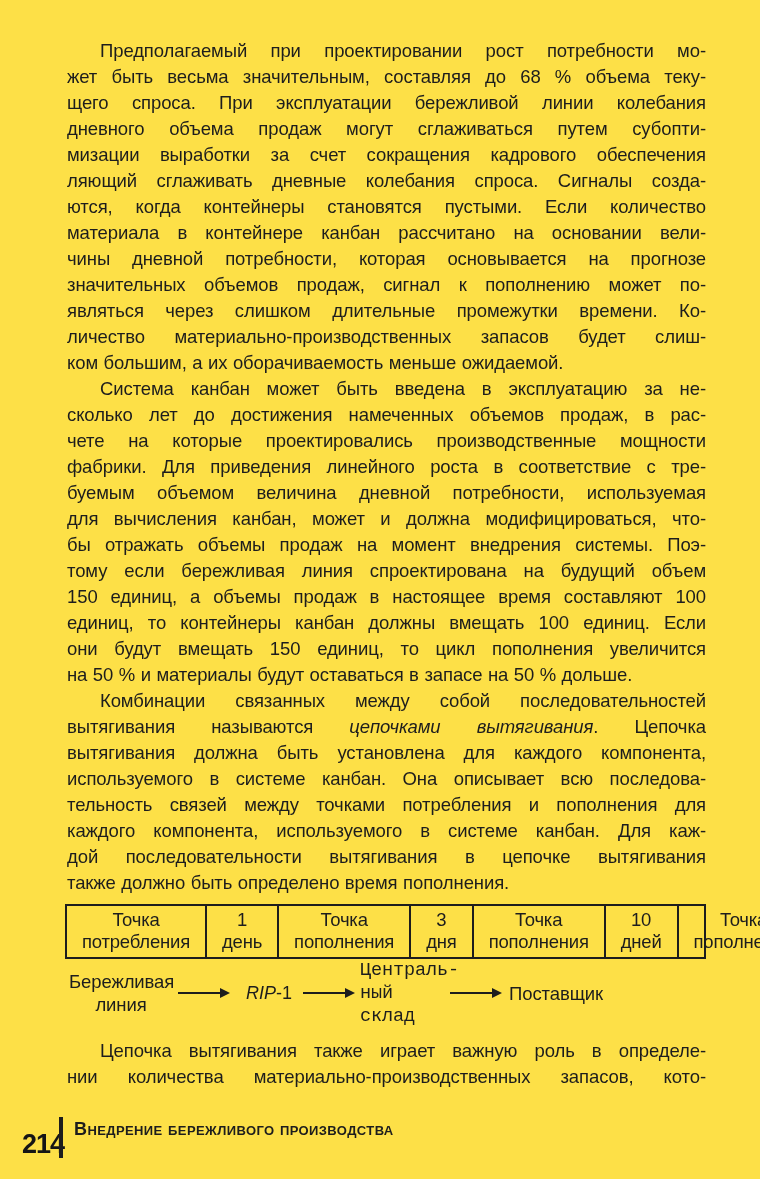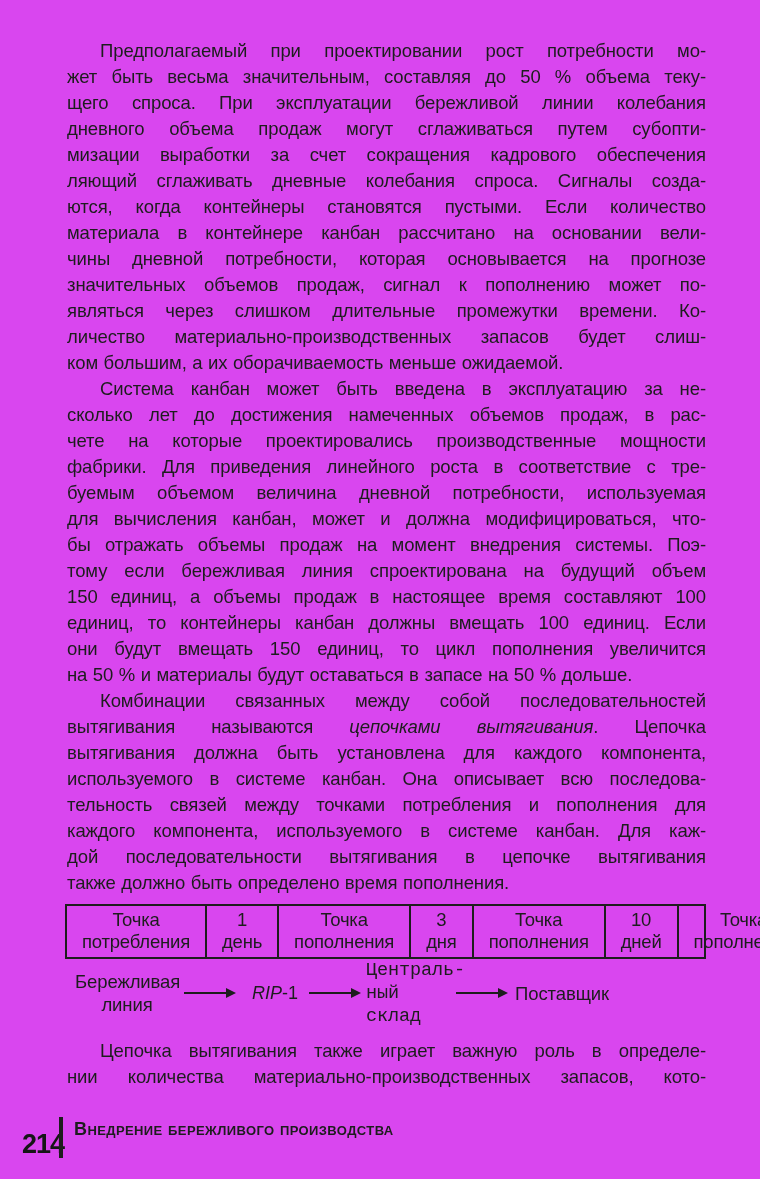--- a/index.html
+++ b/index.html
@@ -2,21 +2,21 @@
 <html lang="ru"><head>
 <meta charset="utf-8">
 <style>
   html, body { margin:0; padding:0; }
   body {
     width:760px; height:1179px; overflow:hidden;
     background:#ffffff;
     font-family:"Liberation Sans", sans-serif;
     color:#1d1d1d;
   }
-  .page { position:relative; width:760px; height:1179px; background:#d946ef; }
+  .page { position:relative; width:760px; height:1179px; background:#fde047; }
 
   
   .text-block { position:absolute; left:67px; top:38px; width:639px; }
   .para { margin:0; }
   .line {
     font-size:18.5px; line-height:26px; letter-spacing:-0.1px;
     text-align:justify; text-align-last:justify;
     word-spacing:0.5px;
   }
   .line.first { text-indent:33px; }
@@ -32,21 +32,21 @@
     box-sizing:border-box;
   }
   .cell {
     border-right:2px solid #1d1d1d;
     text-align:center; padding:3px 15px 4px;
   }
   .cell:last-child { border-right:none; }
   .cell div { font-size:18.5px; line-height:22px; letter-spacing:-0.2px; }
 
   
-  .flow { margin-top:9px; margin-left:8px; display:flex; align-items:center; height:50px; }
+  .flow { margin-top:9px; margin-left:2px; display:flex; align-items:center; height:50px; }
   .fnode { flex:none; }
   .fnode .fl { font-size:18.5px; line-height:23px; letter-spacing:-0.1px; text-align:center; }
   .fn1 { width:104px; }
   .fn2 { width:52px; text-align:center; font-size:18px; }
   .fn3 { width:88px; }
   .fn3 .fl { text-align:left;font-family:Liberation Mono, monospace; }
   .fn4 { width:102px; }
   .arrow { position:relative; flex:none; width:50px; height:2px; background:#1d1d1d; }
   .arrow::after {
     content:""; position:absolute; right:-2px; top:-4.5px;
@@ -75,21 +75,21 @@
 </style>
 </head>
 <body>
 
 <div class="page">
 
   <main class="text-block">
     <section id="paras-top">
         <div class="para">
           <div class="line first"><span>Предполагаемый при проектировании рост потребности мо-</span></div>
-          <div class="line"><span>жет быть весьма значительным, составляя до 50 % объема теку-</span></div>
+          <div class="line"><span>жет быть весьма значительным, составляя до 68 % объема теку-</span></div>
           <div class="line"><span>щего спроса. При эксплуатации бережливой линии колебания</span></div>
           <div class="line"><span>дневного объема продаж могут сглаживаться путем субопти-</span></div>
           <div class="line"><span>мизации выработки за счет сокращения кадрового обеспечения</span></div>
           <div class="line"><span>ляющий сглаживать дневные колебания спроса. Сигналы созда-</span></div>
           <div class="line"><span>ются, когда контейнеры становятся пустыми. Если количество</span></div>
           <div class="line"><span>материала в контейнере канбан рассчитано на основании вели-</span></div>
           <div class="line"><span>чины дневной потребности, которая основывается на прогнозе</span></div>
           <div class="line"><span>значительных объемов продаж, сигнал к пополнению может по-</span></div>
           <div class="line"><span>являться через слишком длительные промежутки времени. Ко-</span></div>
           <div class="line"><span>личество материально-производственных запасов будет слиш-</span></div>

